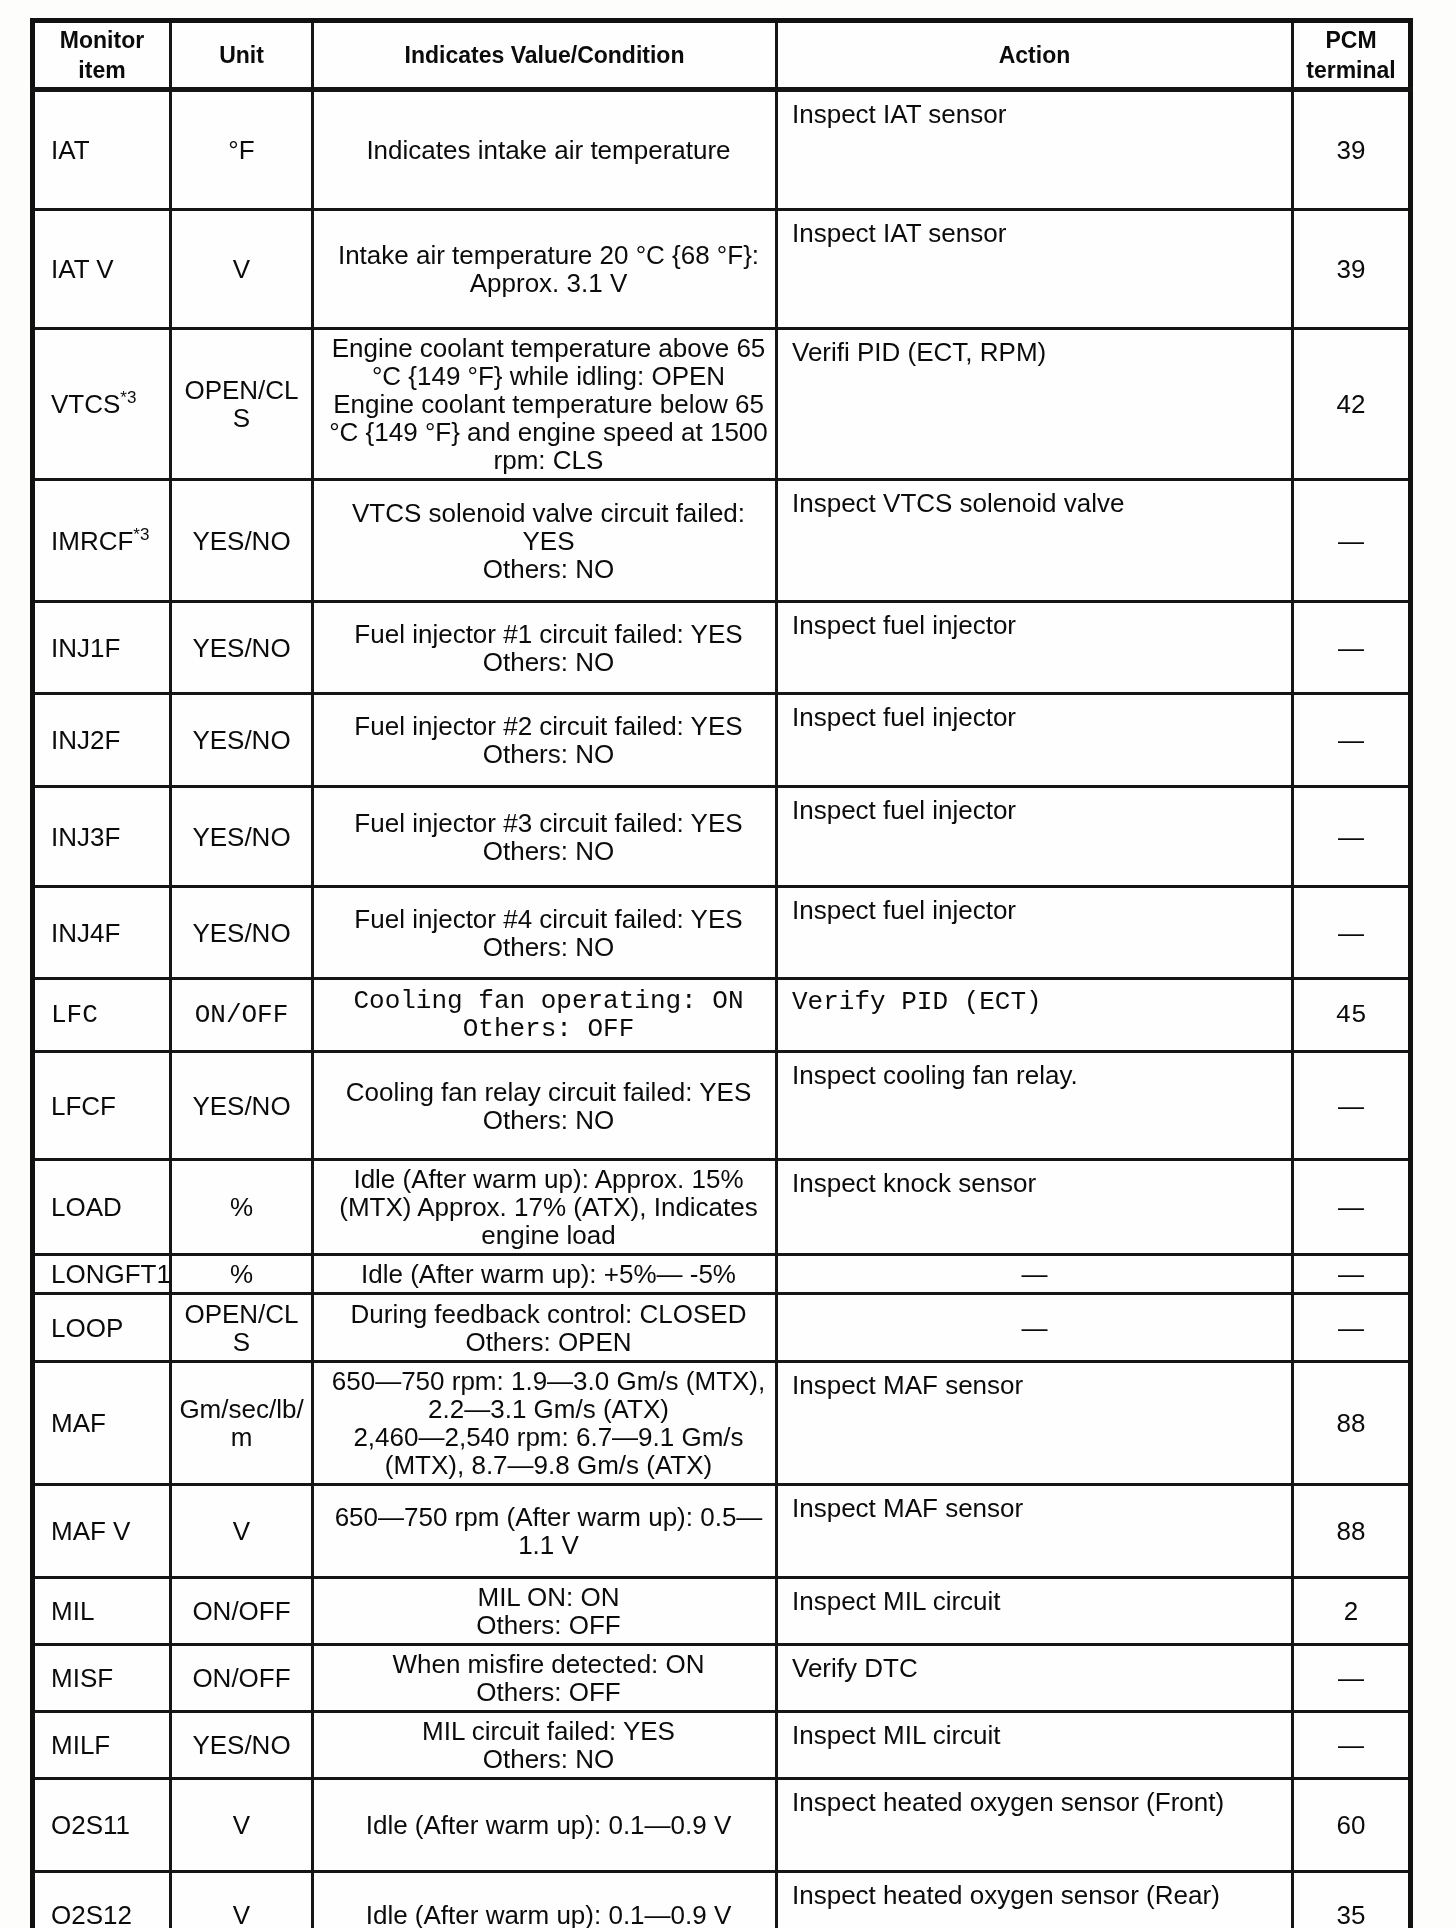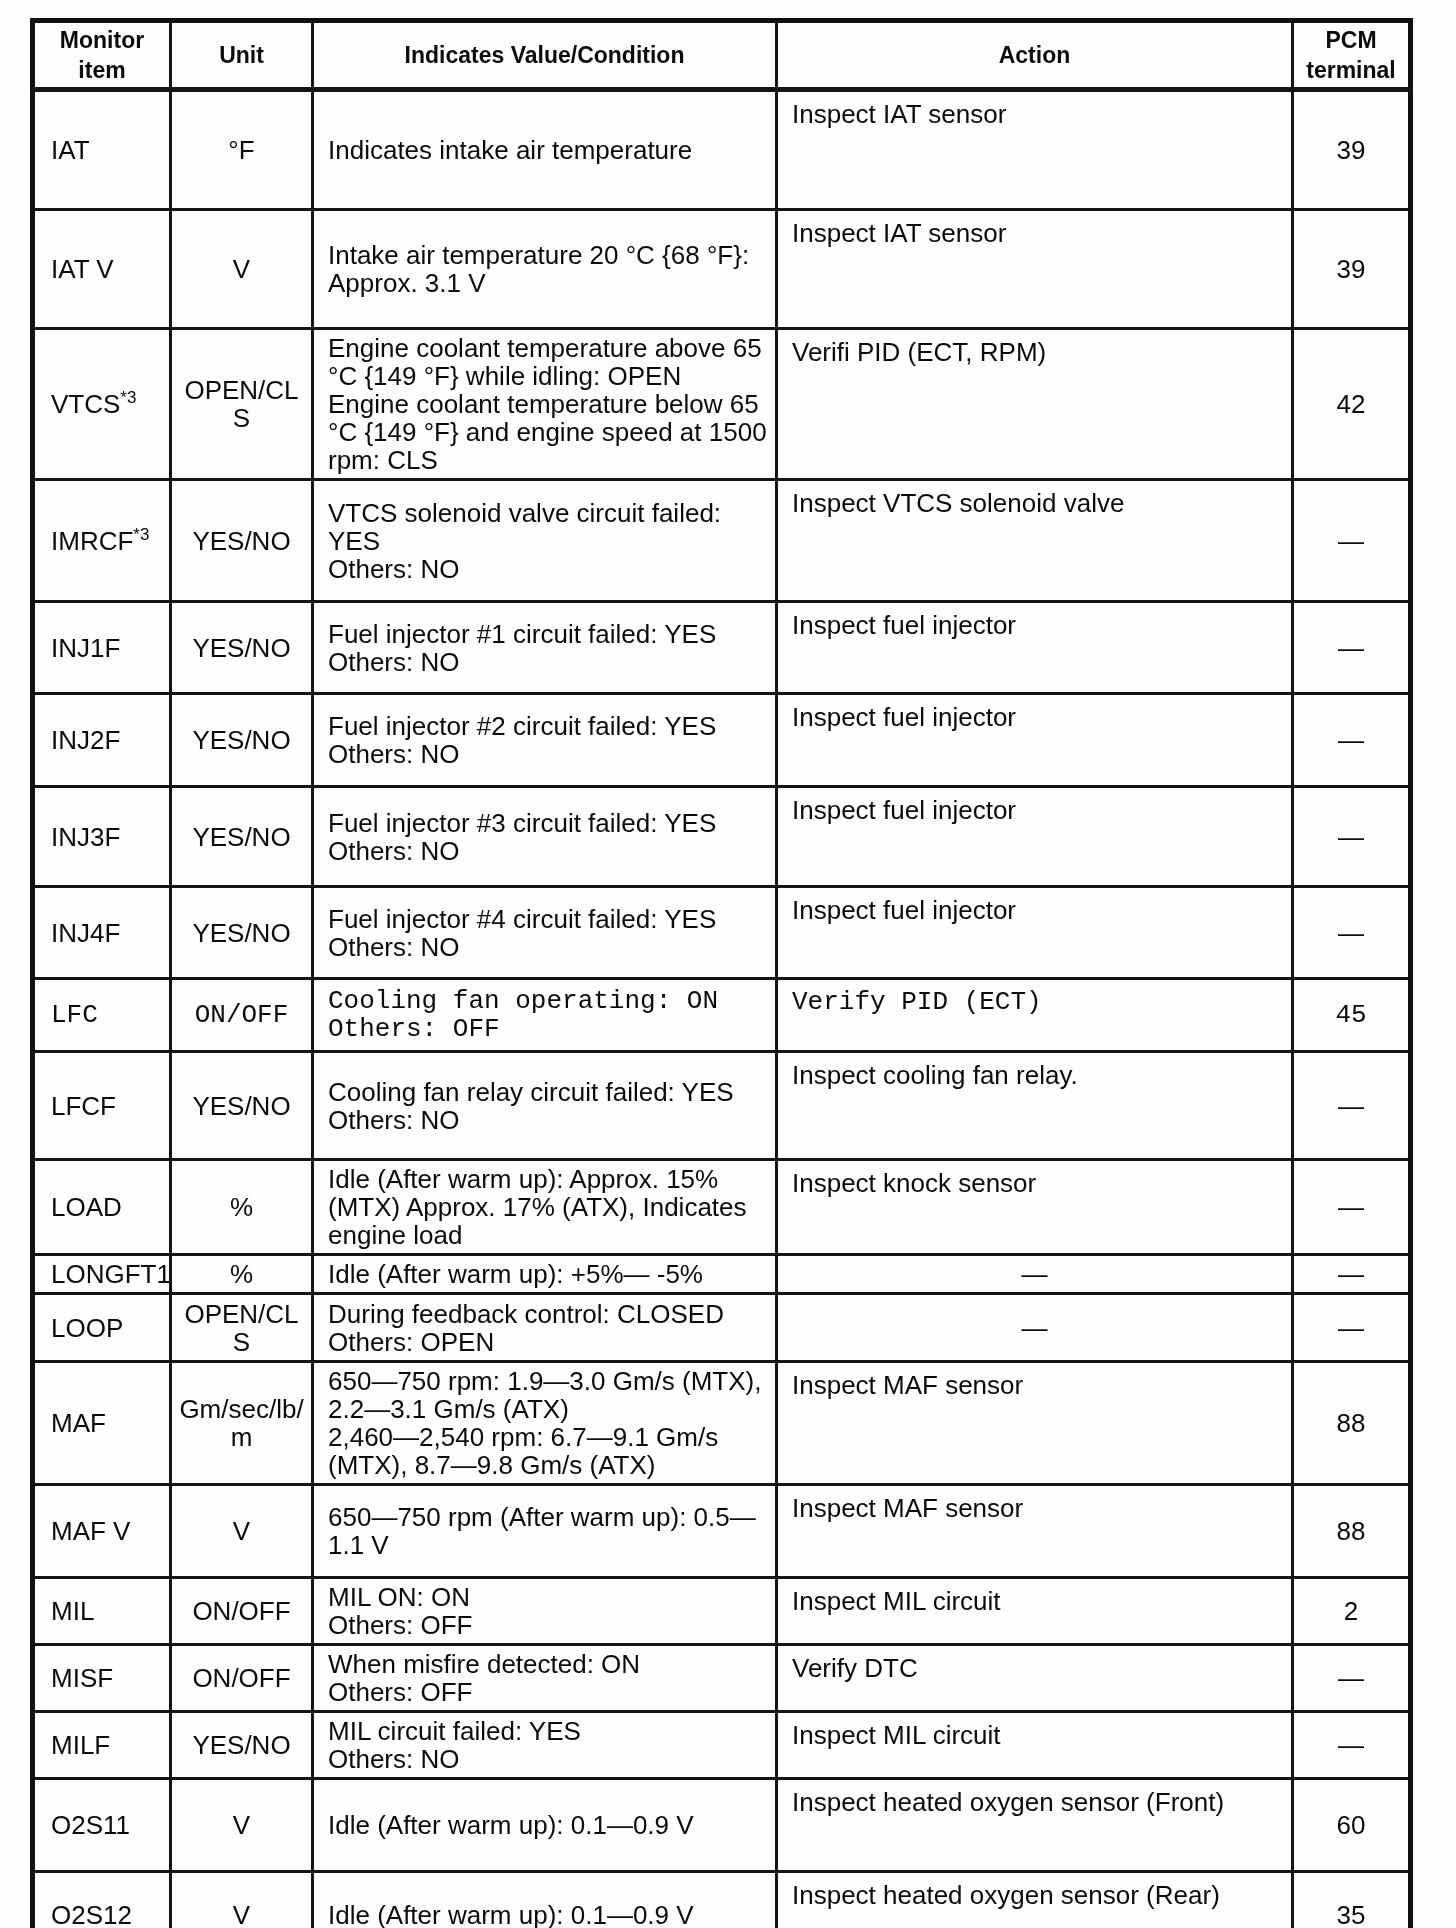--- a/index.html
+++ b/index.html
@@ -57,21 +57,21 @@
     vertical-align:top;
     text-align:left;
     padding:8px 8px 4px 14px;
   }
   td.cell-action.dash{
     vertical-align:middle;
     text-align:center;
     padding:0;
   }
   td.cell-pcm{text-align:center;padding:0 4px;}
-  .seg{margin:0;}
+  .seg{margin:0;text-align:center;}
 </style>
 </head>
 <body>
 
 <div class="page">
   <table class="monitor-table">
     <colgroup>
       <col class="c-monitor">
         <col class="c-unit">
         <col class="c-ref">

